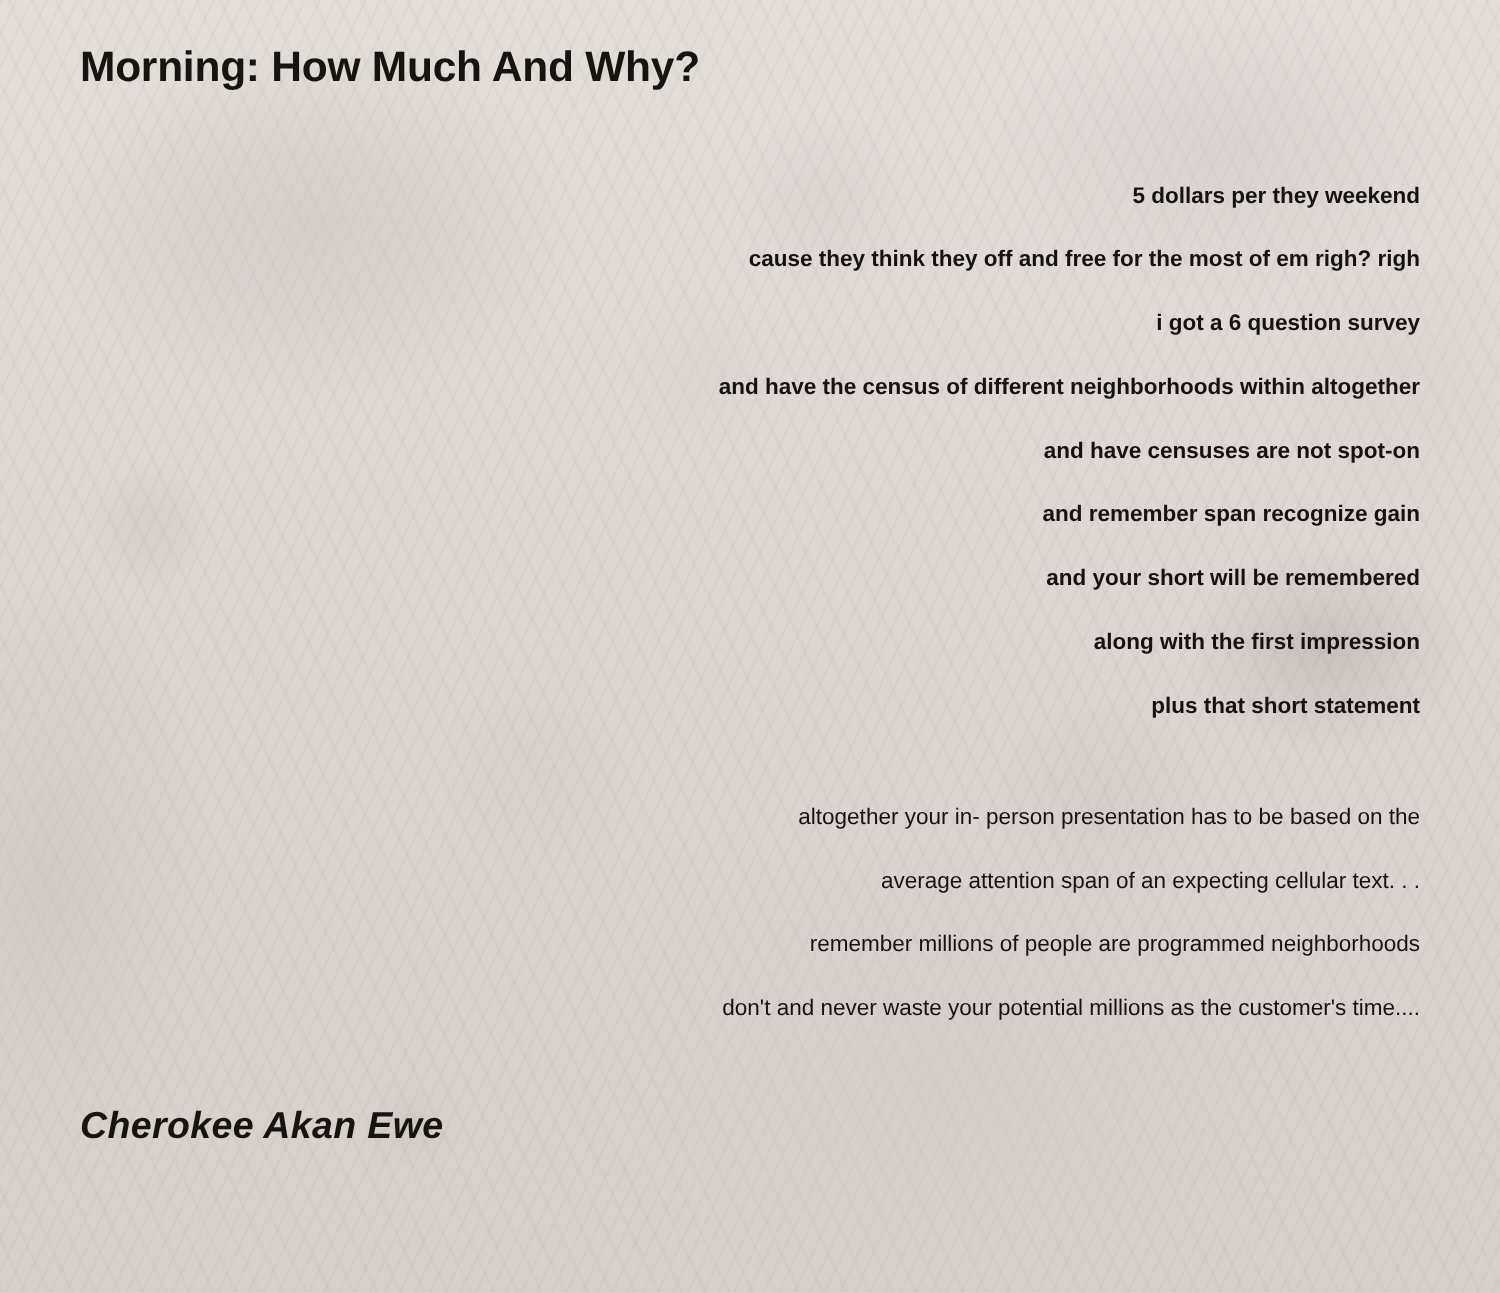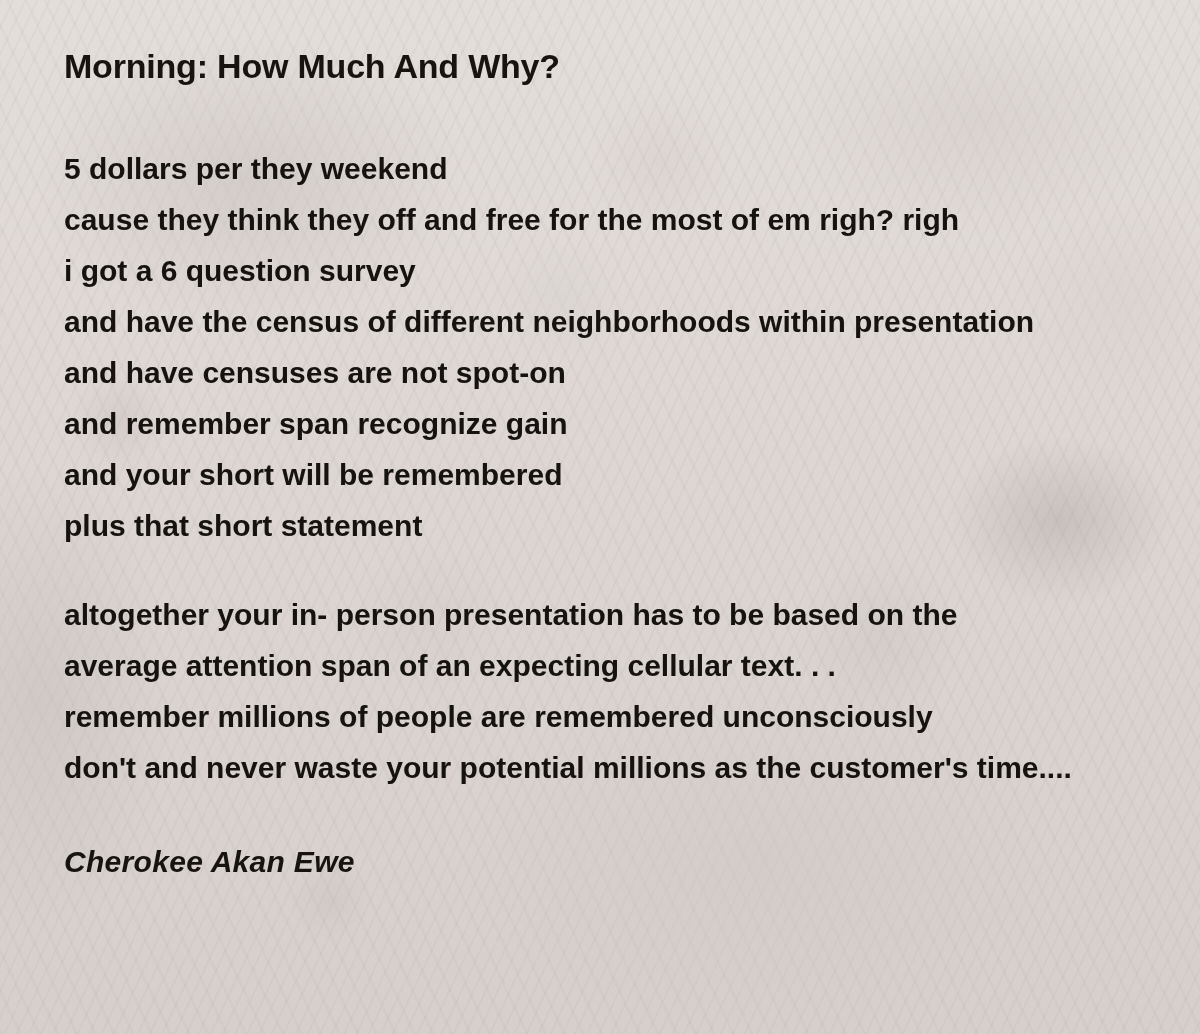--- a/index.html
+++ b/index.html
@@ -41,44 +41,45 @@
       radial-gradient(circle 90px at 560px 300px, rgba(216,210,207,0.5), rgba(0,0,0,0) 70%),
       radial-gradient(circle 120px at 880px 640px, rgba(178,168,165,0.16), rgba(0,0,0,0) 72%),
       radial-gradient(circle 60px at 330px 900px, rgba(176,166,163,0.16), rgba(0,0,0,0) 70%),
       radial-gradient(circle 150px at 1120px 300px, rgba(214,207,204,0.45), rgba(0,0,0,0) 72%),
       radial-gradient(circle 100px at 660px 160px, rgba(180,170,168,0.13), rgba(0,0,0,0) 72%),
       radial-gradient(circle 110px at 430px 620px, rgba(184,175,172,0.12), rgba(0,0,0,0) 72%);
   }
 
   #poem-content {
     position: relative;
-    padding: 46px 64px 0 64px;
+    padding: 34px 64px 0 64px;
   }
 
   #poem-title {
     font-size: 34px;
     font-weight: bold;
     color: #17130f;
     letter-spacing: -0.2px;
     margin: 0 0 56px 0;
     line-height: 1.2;
   }
 
   .poem-stanza {
     margin: 0 0 38px 0;
   }
   .poem-line {
-    font-size: 30px;
+    font-size: 18px;
     font-weight: bold;
     color: #15120f;
     line-height: 51px;
     white-space: pre-wrap;
+    text-align: right;
   }
   .poem-stanza.stanza-2 .poem-line {
-    font-weight: bold;
+    font-weight: normal;
   }
 
   #poem-author {
     margin-top: 52px;
     font-size: 30px;
     font-style: italic;
     color: #17130f;
     letter-spacing: 0.3px;
     font-weight: bold;
   }
@@ -90,30 +91,31 @@
   <div id="paper-texture"></div>
 
   <div id="poem-content">
 
     <h1 id="poem-title">Morning: How Much And Why?</h1>
 
     <div class="poem-stanza stanza-1">
       <div class="poem-line">5 dollars per they weekend</div>
       <div class="poem-line">cause they think they off and free for the most of em righ? righ</div>
       <div class="poem-line">i got a 6 question survey</div>
-      <div class="poem-line">and have the census of different neighborhoods within presentation</div>
+      <div class="poem-line">and have the census of different neighborhoods within altogether</div>
       <div class="poem-line">and have censuses are not spot-on</div>
       <div class="poem-line">and remember span recognize gain</div>
       <div class="poem-line">and your short will be remembered</div>
+      <div class="poem-line">along with the first impression</div>
       <div class="poem-line">plus that short statement</div>
     </div>
 
     <div class="poem-stanza stanza-2">
       <div class="poem-line">altogether your in- person presentation has to be based on the</div>
       <div class="poem-line">average attention span of an expecting cellular text. . .</div>
-      <div class="poem-line">remember millions of people are remembered unconsciously</div>
+      <div class="poem-line">remember millions of people are programmed neighborhoods</div>
       <div class="poem-line">don't and never waste your potential millions as the customer's time....</div>
     </div>
 
     <div id="poem-author">Cherokee Akan Ewe</div>
 
   </div>
 </div>
 
 </body></html>

